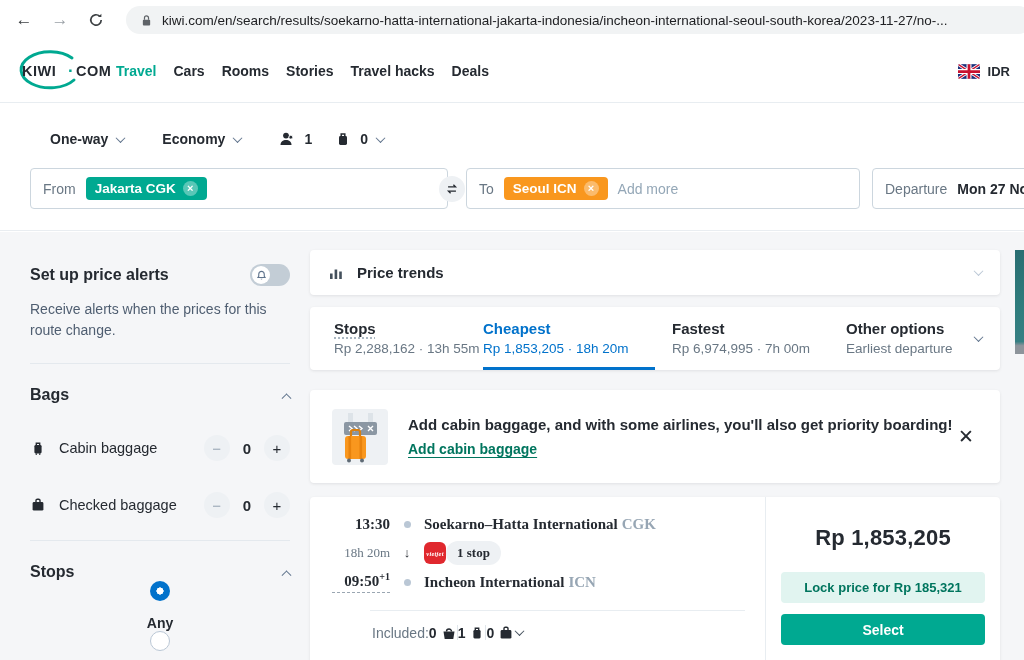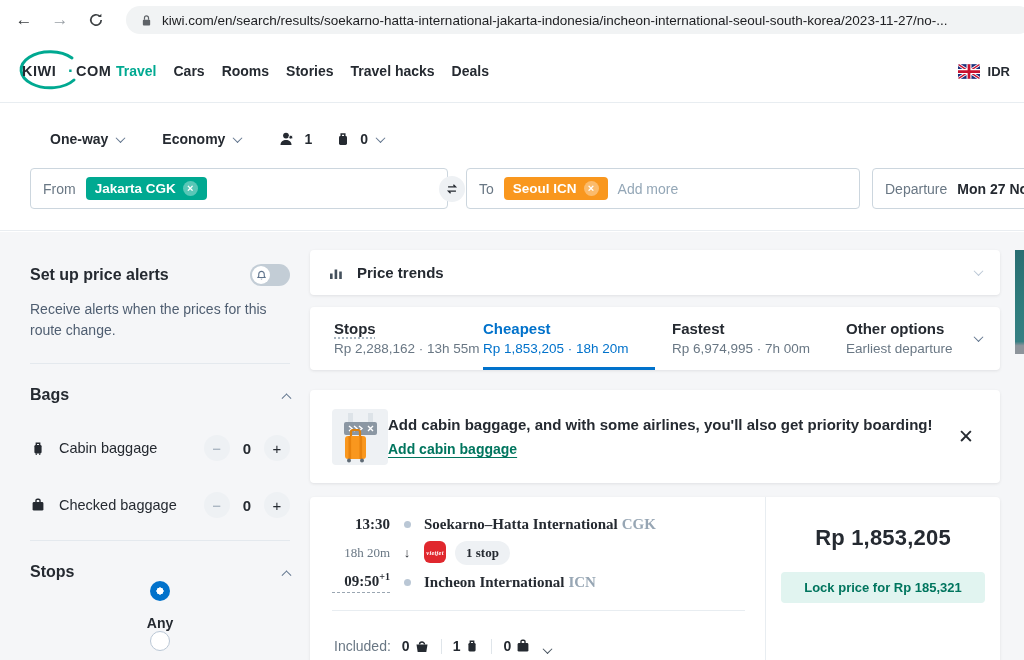--- a/index.html
+++ b/index.html
@@ -101,47 +101,47 @@
   .tab-other { flex:1; }
   .tab .t-label { font-size:15px; font-weight:bold; }
   .tab .t-detail { font-size:13.5px; color:#697784; margin-top:4px; }
   .tab-best .t-label { text-decoration:underline dotted #8fa0af; text-underline-offset:4px; }
   .tab.active { border-bottom-color:#0172cb; }
   .tab.active .t-label, .tab.active .t-detail { color:#0172cb; }
   .tabs .tab-chev { align-self:center; margin-right:18px; border-color:#5f738c; }
 
   .banner { top:390px; height:93px; display:flex; align-items:center; padding:0 22px; }
   .banner-illus { width:56px; height:56px; flex:0 0 auto; }
-  .banner-text { }
+  .banner-text { margin-left:20px; }
   .banner-msg { font-size:15px; font-weight:600; }
   .banner-link { display:inline-block; margin-top:8px; font-size:14px; font-weight:bold;
     color:#00755e; text-decoration:underline; text-underline-offset:3px; cursor:pointer; }
   .banner-close { margin-left:auto; font-size:19px; color:#252a31; cursor:pointer; padding:4px; }
 
   .flight { top:497px; height:200px; display:grid; grid-template-columns:1fr 235px; }
   .itin { padding:14px 20px 0 22px; }
   .itin-row { display:grid; grid-template-columns:58px 34px 1fr; align-items:center;font-family:Liberation Serif, serif; }
   .itin-row.r1, .itin-row.r3 { height:26px; }
   .itin-row.r2 { height:32px; }
   .time { font-size:15px; font-weight:bold; text-align:right; }
   .time sup { font-size:10px; font-weight:bold; }
   .time.dashed { border-bottom:1px dashed #9aa6b2; padding-bottom:2px; }
   .mid { display:flex; align-items:center; justify-content:center; }
   .tl-dot { width:7px; height:7px; border-radius:50%; background:#bac7d5; }
   .dur { font-size:13px; color:#697784; text-align:right; font-weight:normal; }
   .down-arrow { font-size:13px; color:#252a31; }
   .airport { font-size:15px; font-weight:bold; }
   .airport .code { color:#97a6b4; font-weight:bold; margin-left:4px; }
-  .carrier-line { display:flex; gap:9px; }
+  .carrier-line { display:flex; align-items:center; gap:0; }
   .airline-logo { width:22px; height:22px; border-radius:6px; background:#e0282e; color:#fff;
     display:flex; align-items:center; justify-content:center; font-size:6.5px; font-style:italic;
     font-weight:bold; letter-spacing:.2px; }
   .stop-pill { background:#eef1f4; border-radius:13px; padding:4px 11px; font-size:13px; font-weight:bold; }
   .included { border-top:1px solid #e8edf1; margin-top:15px; height:44px; display:flex;
-    align-items:flex-end; gap:11px; padding-left:2px; }
+    align-items:center; padding-left:2px;margin-left:38px; }
   .inc-label { font-size:14px; color:#697784; }
   .inc-item { display:flex; align-items:center; gap:4px; font-size:14px; font-weight:600; }
   .inc-sep { width:1px; height:15px; background:#dfe5ea; }
   .included .chev { border-color:#44505c; margin-left:2px; }
   .price-pane { border-left:1px solid #e8edf1; display:flex; flex-direction:column; padding:0 15px; }
   .price { text-align:center; font-size:22px; font-weight:bold; margin-top:28px; letter-spacing:.2px; }
   .lock-btn { margin-top:21px; height:31px; border:none; border-radius:4px; background:#e1f4f0;
     color:#00755e; font-size:13px; font-weight:600; font-family:inherit; cursor:pointer; }
   .select-btn { margin-top:11px; height:31px; border:none; border-radius:4px; background:#00a991;
     color:#fff; font-size:14px; font-weight:bold; font-family:inherit; cursor:pointer; }
@@ -433,18 +433,19 @@
               <path d="M6 5V3.6A1.4 1.4 0 0 1 7.4 2.2h1.2A1.4 1.4 0 0 1 10 3.6V5" stroke="#252a31" stroke-width="1.4" fill="none"></path>
             </svg>
           </span>
           <span class="chev"></span>
         </div>
       </div>
     </div>
     <div class="price-pane">
       <div class="price">Rp 1,853,205</div>
       <button class="lock-btn">Lock price for Rp 185,321</button>
+      <button class="select-btn">Select</button>
     </div>
   </div>
 
   <div class="edge-sliver"></div>
 
 </div>
 
 </body></html>

